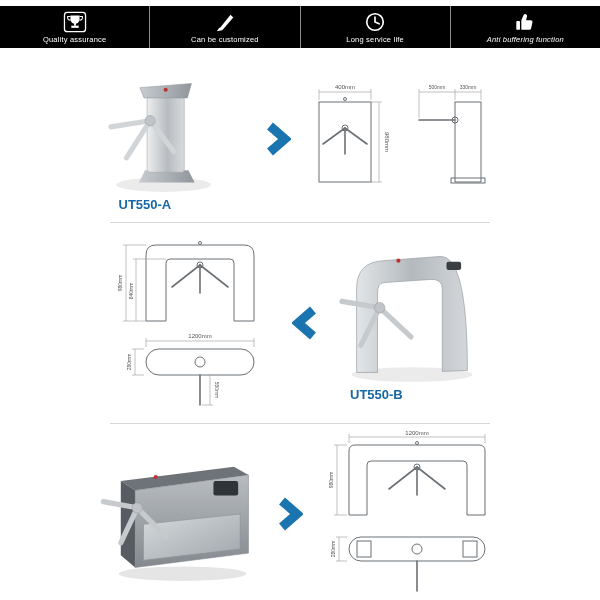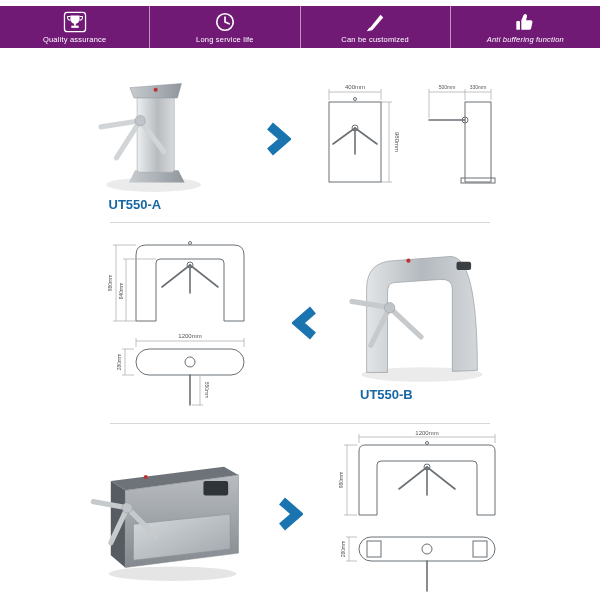--- a/index.html
+++ b/index.html
@@ -1,22 +1,22 @@
 <!DOCTYPE html>
 <html><head>
 <meta charset="utf-8">
 <style>
   html,body{margin:0;padding:0;background:#fff;}
   body{width:600px;height:600px;overflow:hidden;font-family:"Liberation Sans",sans-serif;}
-  .topbar{margin-top:6px;height:42px;background:#701a75;display:flex;}
+  .topbar{margin-top:6px;height:42px;background:#000000;display:flex;}
   .feature{flex:1;display:flex;flex-direction:column;align-items:center;justify-content:center;border-right:1px solid rgba(255,255,255,.55);}
   .feature:last-child{border-right:none;font-style:italic;}
   .feature .ic{height:22px;display:flex;align-items:center;justify-content:center;}
   .feature .lbl{color:#fff;font-size:7.5px;margin-top:2px;letter-spacing:.2px;}
-  .section{display:flex;align-items:center;justify-content:center;gap:24px;}
+  .section{display:flex;align-items:center;justify-content:center;gap:14px;}
   .sec1{height:166px;padding-top:8px;}
   .sec2{height:200px;justify-content:center;}
   .sec3{height:180px;}
   .divider{width:380px;height:1px;background:#d8d8d8;margin:0 auto;}
   .photocol{display:flex;flex-direction:column;}
   .model{color:#1767a3;font-weight:bold;font-size:13px;margin-top:2px;margin-left:18px;}
   svg text{font-family:"Liberation Sans",sans-serif;fill:#555;}
   .dimtxt{font-size:6px;}
   .dimtxt.sm{font-size:5px;}
   .outline{fill:none;stroke:#6b7075;stroke-width:1;}
@@ -37,34 +37,34 @@
         <path d="M8,6 H5 a3,3 0 0 0 3,4 M18,6 h3 a3,3 0 0 1 -3,4" fill="none" stroke="#fff" stroke-width="1.2"></path>
         <rect x="12" y="13" width="2" height="3" fill="#fff"></rect>
         <rect x="9" y="16" width="8" height="2.4" fill="#fff"></rect>
       </svg>
     </span>
     <span class="lbl">Quality assurance</span>
   </div>
   <div class="feature">
     <span class="ic">
       <svg width="24" height="22" viewBox="0 0 26 24">
+        <polygon points="7,19 19,4 22,7 10,21" fill="#fff"></polygon>
+        <polygon points="4,22 7,18 10,21" fill="#fff"></polygon>
+      </svg>
+    </span>
+    <span class="lbl">Can be customized</span>
+  </div>
+  <div class="feature">
+    <span class="ic">
+      <svg width="24" height="22" viewBox="0 0 26 24">
         <circle cx="13" cy="12" r="9" fill="none" stroke="#fff" stroke-width="1.8"></circle>
         <path d="M13,12 V6.5 M13,12 l4.5,2" fill="none" stroke="#fff" stroke-width="1.8" stroke-linecap="round"></path>
       </svg>
     </span>
     <span class="lbl">Long service life</span>
-  </div>
-  <div class="feature">
-    <span class="ic">
-      <svg width="24" height="22" viewBox="0 0 26 24">
-        <polygon points="7,19 19,4 22,7 10,21" fill="#fff"></polygon>
-        <polygon points="4,22 7,18 10,21" fill="#fff"></polygon>
-      </svg>
-    </span>
-    <span class="lbl">Can be customized</span>
   </div>
   <div class="feature">
     <span class="ic">
       <svg width="24" height="22" viewBox="0 0 26 24">
         <rect x="3.5" y="11" width="4" height="9.5" rx="1" fill="#fff"></rect>
         <path d="M9,20.5 h8.5 a2.2,2.2 0 0 0 2.2-1.8 l1.3-6 a2.2,2.2 0 0 0 -2.2-2.7 h-4.6 l1-4.2 a2,2 0 0 0 -3.7-1.4 l-2.5,5.6 Z" fill="#fff"></path>
       </svg>
     </span>
     <span class="lbl">Anti buffering function</span>
   </div>

